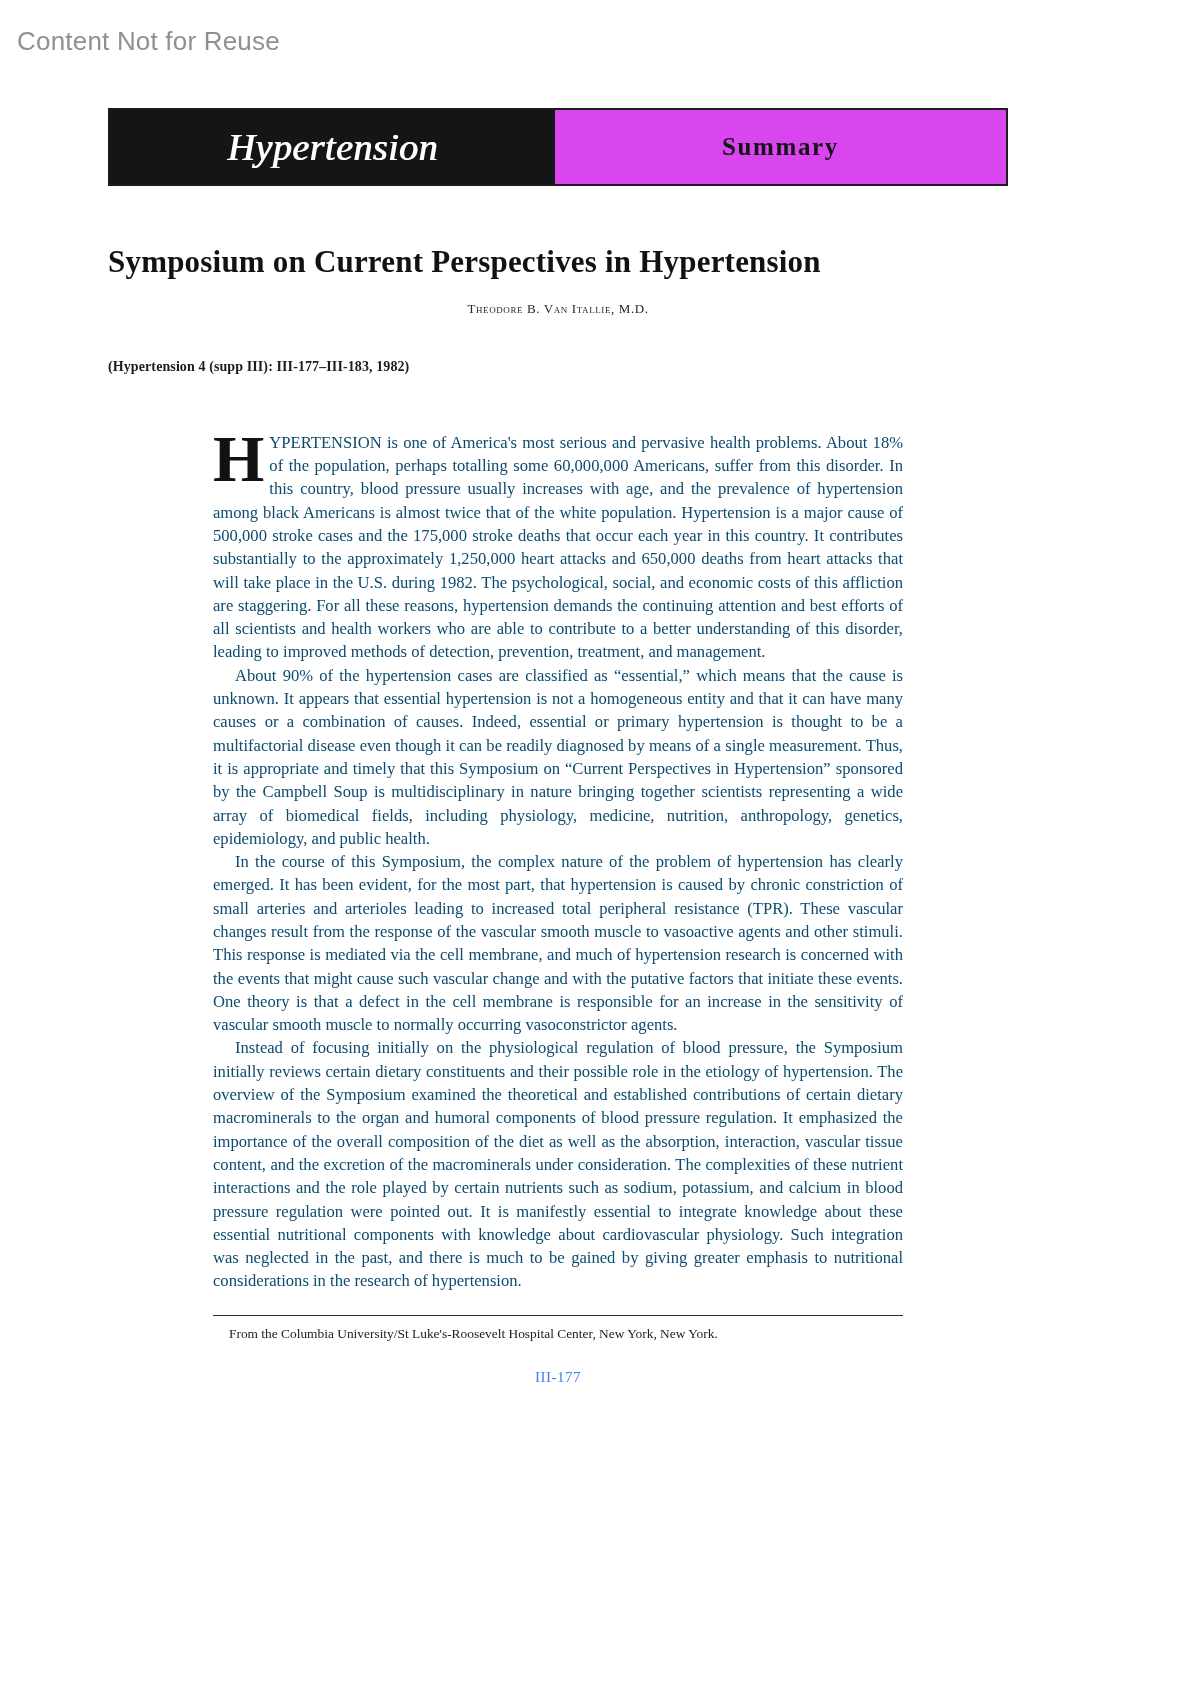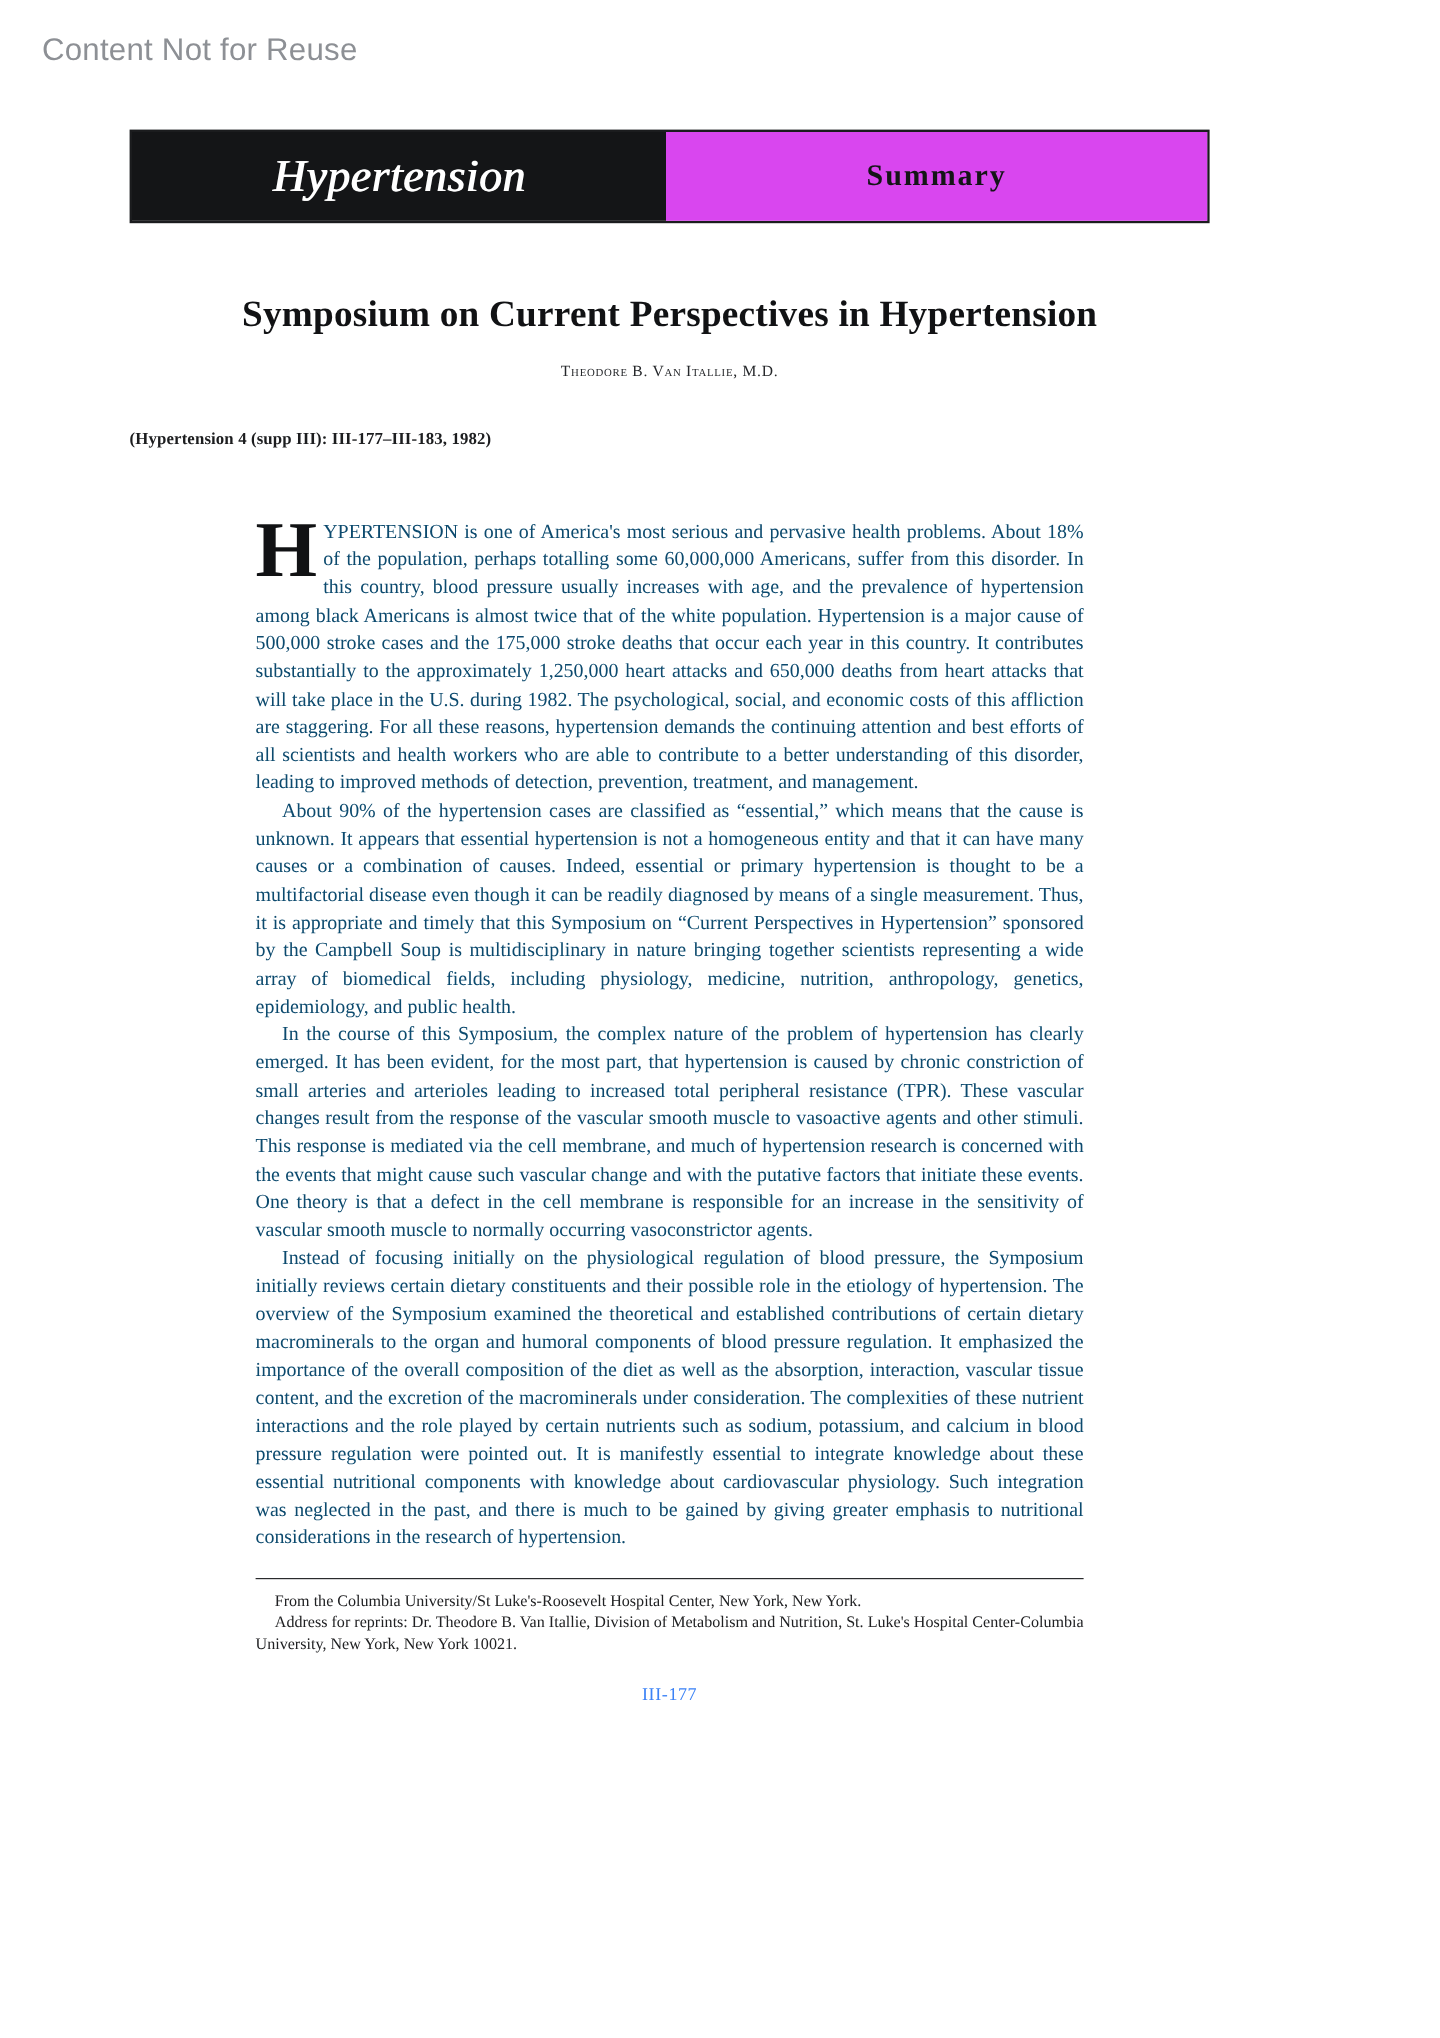--- a/index.html
+++ b/index.html
@@ -12,21 +12,21 @@
     height: 1698px;
     position: relative;
     font-family: "Liberation Serif", serif;
     color: #17181a;
     overflow: hidden;
   }
 
   .watermark {
     position: absolute;
     top: 26px;
-    left: 35px;
+    left: 17px;
     font-family: "Liberation Sans", sans-serif;
     font-size: 26px;
     color: #8d9095;
     letter-spacing: 0.2px;
   }
 
   .page {
     position: absolute;
     top: 108px;
     left: 108px;
@@ -70,21 +70,20 @@
     font-family: "Liberation Serif", serif;
     font-weight: bold;
     font-size: 25px;
     letter-spacing: 1.6px;
     color: #141517;
   }
 
   
   .article-title {
     margin-top: 58px;
-    text-align: center;
     font-family: "Liberation Serif", serif;
     font-weight: bold;
     font-size: 31px;
     letter-spacing: 0.2px;
     color: #111214;
   }
   .author {
     margin-top: 18px;
     text-align: center;
     font-family: "Liberation Serif", serif;
@@ -181,19 +180,18 @@
   <div class="body-col">
     <p class="para dropcap-para">HYPERTENSION is one of America's most serious and pervasive health problems. About 18% of the population, perhaps totalling some 60,000,000 Americans, suffer from this disorder. In this country, blood pressure usually increases with age, and the prevalence of hypertension among black Americans is almost twice that of the white population. Hypertension is a major cause of 500,000 stroke cases and the 175,000 stroke deaths that occur each year in this country. It contributes substantially to the approximately 1,250,000 heart attacks and 650,000 deaths from heart attacks that will take place in the U.S. during 1982. The psychological, social, and economic costs of this affliction are staggering. For all these reasons, hypertension demands the continuing attention and best efforts of all scientists and health workers who are able to contribute to a better understanding of this disorder, leading to improved methods of detection, prevention, treatment, and management.</p>
     <p class="para">About 90% of the hypertension cases are classified as “essential,” which means that the cause is unknown. It appears that essential hypertension is not a homogeneous entity and that it can have many causes or a combination of causes. Indeed, essential or primary hypertension is thought to be a multifactorial disease even though it can be readily diagnosed by means of a single measurement. Thus, it is appropriate and timely that this Symposium on “Current Perspectives in Hypertension” sponsored by the Campbell Soup is multidisciplinary in nature bringing together scientists representing a wide array of biomedical fields, including physiology, medicine, nutrition, anthropology, genetics, epidemiology, and public health.</p>
     <p class="para">In the course of this Symposium, the complex nature of the problem of hypertension has clearly emerged. It has been evident, for the most part, that hypertension is caused by chronic constriction of small arteries and arterioles leading to increased total peripheral resistance (TPR). These vascular changes result from the response of the vascular smooth muscle to vasoactive agents and other stimuli. This response is mediated via the cell membrane, and much of hypertension research is concerned with the events that might cause such vascular change and with the putative factors that initiate these events. One theory is that a defect in the cell membrane is responsible for an increase in the sensitivity of vascular smooth muscle to normally occurring vasoconstrictor agents.</p>
     <p class="para">Instead of focusing initially on the physiological regulation of blood pressure, the Symposium initially reviews certain dietary constituents and their possible role in the etiology of hypertension. The overview of the Symposium examined the theoretical and established contributions of certain dietary macrominerals to the organ and humoral components of blood pressure regulation. It emphasized the importance of the overall composition of the diet as well as the absorption, interaction, vascular tissue content, and the excretion of the macrominerals under consideration. The complexities of these nutrient interactions and the role played by certain nutrients such as sodium, potassium, and calcium in blood pressure regulation were pointed out. It is manifestly essential to integrate knowledge about these essential nutritional components with knowledge about cardiovascular physiology. Such integration was neglected in the past, and there is much to be gained by giving greater emphasis to nutritional considerations in the research of hypertension.</p>
 
     <div class="footnote-rule"></div>
 
     <div class="footnotes">
       <p class="fn indent">From the Columbia University/St Luke's-Roosevelt Hospital Center, New York, New York.</p>
-      <p class="fn indent">Address for reprints: Dr. Theodore B. Van Itallie, Division of Metabolism and Nutrition, St. Luke's Hospital Center-Columbia University, New York, New York 10021.</p>
     </div>
 
     <div class="folio">III-177</div>
   </div>
 
 </div>
 
 </body></html>

